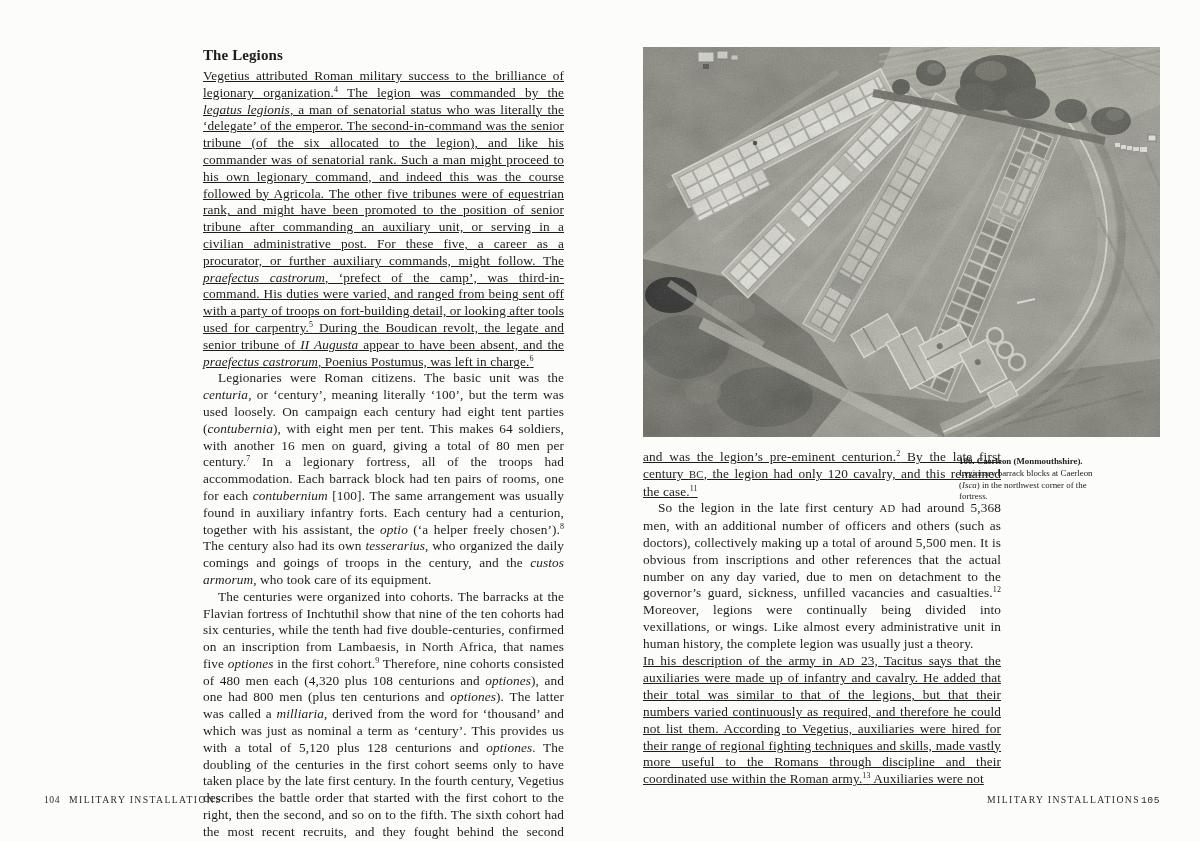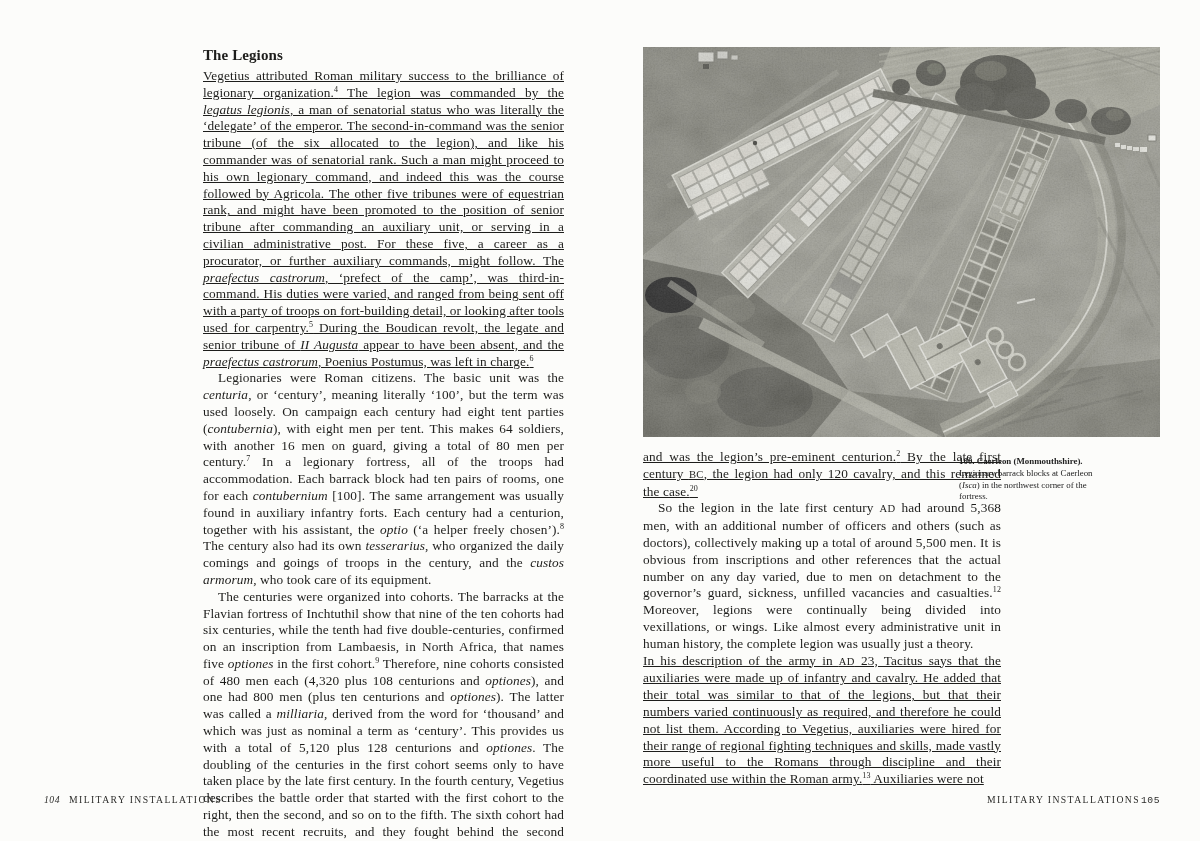--- a/index.html
+++ b/index.html
@@ -13,21 +13,21 @@
   h2.head2{font-size:15px;font-weight:bold;margin:14px 0 4px 0;line-height:18px;}
   sup{font-size:8px;line-height:0;vertical-align:super;}
   .sc{font-size:10.6px;letter-spacing:0.4px;margin-top:20px;}
   .photo{position:absolute;left:643px;top:47px;width:517px;height:390px;}
   .caption{position:absolute;left:959px;top:456px;width:146px;font-size:8.9px;
            line-height:11.8px;color:#222;text-align:left;}
   .folio{position:absolute;top:794px;font-size:9.7px;letter-spacing:1.4px;color:#2c2c2a;}
   .folio-left{left:44px;}
   .folio-right{right:40px;text-align:right;}
   .folio .num{letter-spacing:0.5px;}
-  .folio-left .num{margin-right:9px;font-style:italic;}
+  .folio-left .num{margin-right:9px;}
   .folio-right .num{margin-left:1px;font-family:Liberation Mono, monospace;}
 </style>
 </head>
 <body>
 
 <div class="spread">
 
   <div class="textcol" style="left:203px;top:46px;width:361px;">
     <h2 class="head">The Legions</h2>
     <p class="noindent">Vegetius attributed Roman military success to the brilliance of legionary organization.<sup>4</sup> The legion was commanded by the <i>legatus legionis</i>, a man of senatorial status who was literally the ‘delegate’ of the emperor. The second-in-command was the senior tribune (of the six allocated to the legion), and like his commander was of senatorial rank. Such a man might proceed to his own legionary command, and indeed this was the course followed by Agricola. The other five tribunes were of equestrian rank, and might have been promoted to the position of senior tribune after commanding an auxiliary unit, or serving in a civilian administrative post. For these five, a career as a procurator, or further auxiliary commands, might follow. The <i>praefectus castrorum</i>, ‘prefect of the camp’, was third-in-command. His duties were varied, and ranged from being sent off with a party of troops on fort-building detail, or looking after tools used for carpentry.<sup>5</sup> During the Boudican revolt, the legate and senior tribune of <i>II Augusta</i> appear to have been absent, and the <i>praefectus castrorum</i>, Poenius Postumus, was left in charge.<sup>6</sup></p>
@@ -213,21 +213,21 @@
       <circle cx="112" cy="96" r="2.2" fill="#26261f"></circle>
 
       <rect width="517" height="390" filter="url(#fblotch)" opacity="0.45"></rect>
       <rect width="517" height="390" filter="url(#fgrain)" opacity="0.3"></rect>
     </svg>
   </div>
 
   <div class="caption"><b>100. Caerleon (Monmouthshire).</b> Legionary barrack blocks at Caerleon (<i>Isca</i>) in the northwest corner of the fortress.</div>
 
   <div class="textcol" style="left:643px;top:449px;width:358px;">
-    <p class="noindent">and was the legion’s pre-eminent centurion.<sup>2</sup> By the late first century <span class="sc">BC</span>, the legion had only 120 cavalry, and this remained the case.<sup>20</sup></p>
+    <p class="noindent">and was the legion’s pre-eminent centurion.<sup>2</sup> By the late first century <span class="sc">BC</span>, the legion had only 120 cavalry, and this remained the case.<sup>11</sup></p>
     <p>So the legion in the late first century <span class="sc">AD</span> had around 5,368 men, with an additional number of officers and others (such as doctors), collectively making up a total of around 5,500 men. It is obvious from inscriptions and other references that the actual number on any day varied, due to men on detachment to the governor’s guard, sickness, unfilled vacancies and casualties.<sup>12</sup> Moreover, legions were continually being divided into vexillations, or wings. Like almost every administrative unit in human history, the complete legion was usually just a theory.</p>
     <p class="noindent">In his description of the army in <span class="sc">AD</span> 23, Tacitus says that the auxiliaries were made up of infantry and cavalry. He added that their total was similar to that of the legions, but that their numbers varied continuously as required, and therefore he could not list them. According to Vegetius, auxiliaries were hired for their range of regional fighting techniques and skills, made vastly more useful to the Romans through discipline and their coordinated use within the Roman army.<sup>13</sup> Auxiliaries were not</p>
   </div>
 
   <div class="folio folio-left">
     <span class="num">104</span><span>MILITARY INSTALLATIONS</span>
   </div>
   <div class="folio folio-right">
     <span>MILITARY INSTALLATIONS</span><span class="num">105</span>
   </div>

